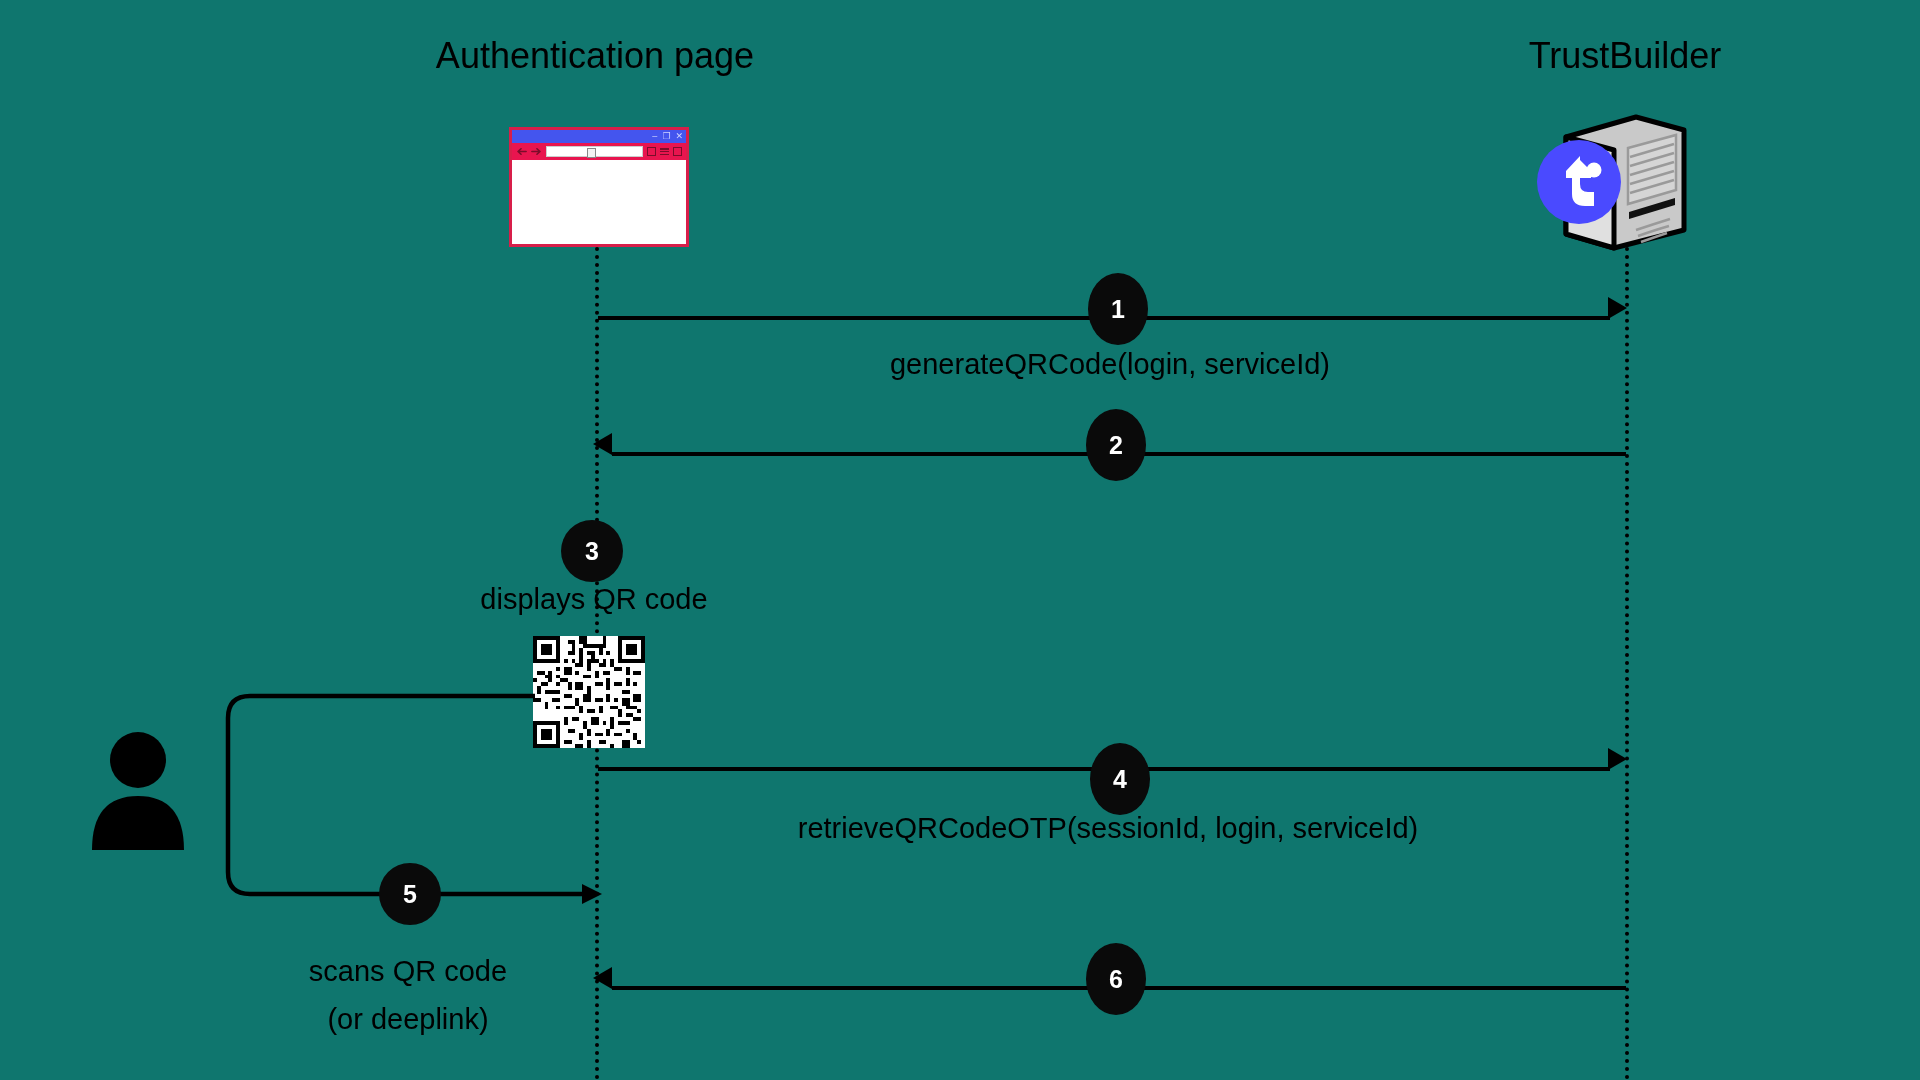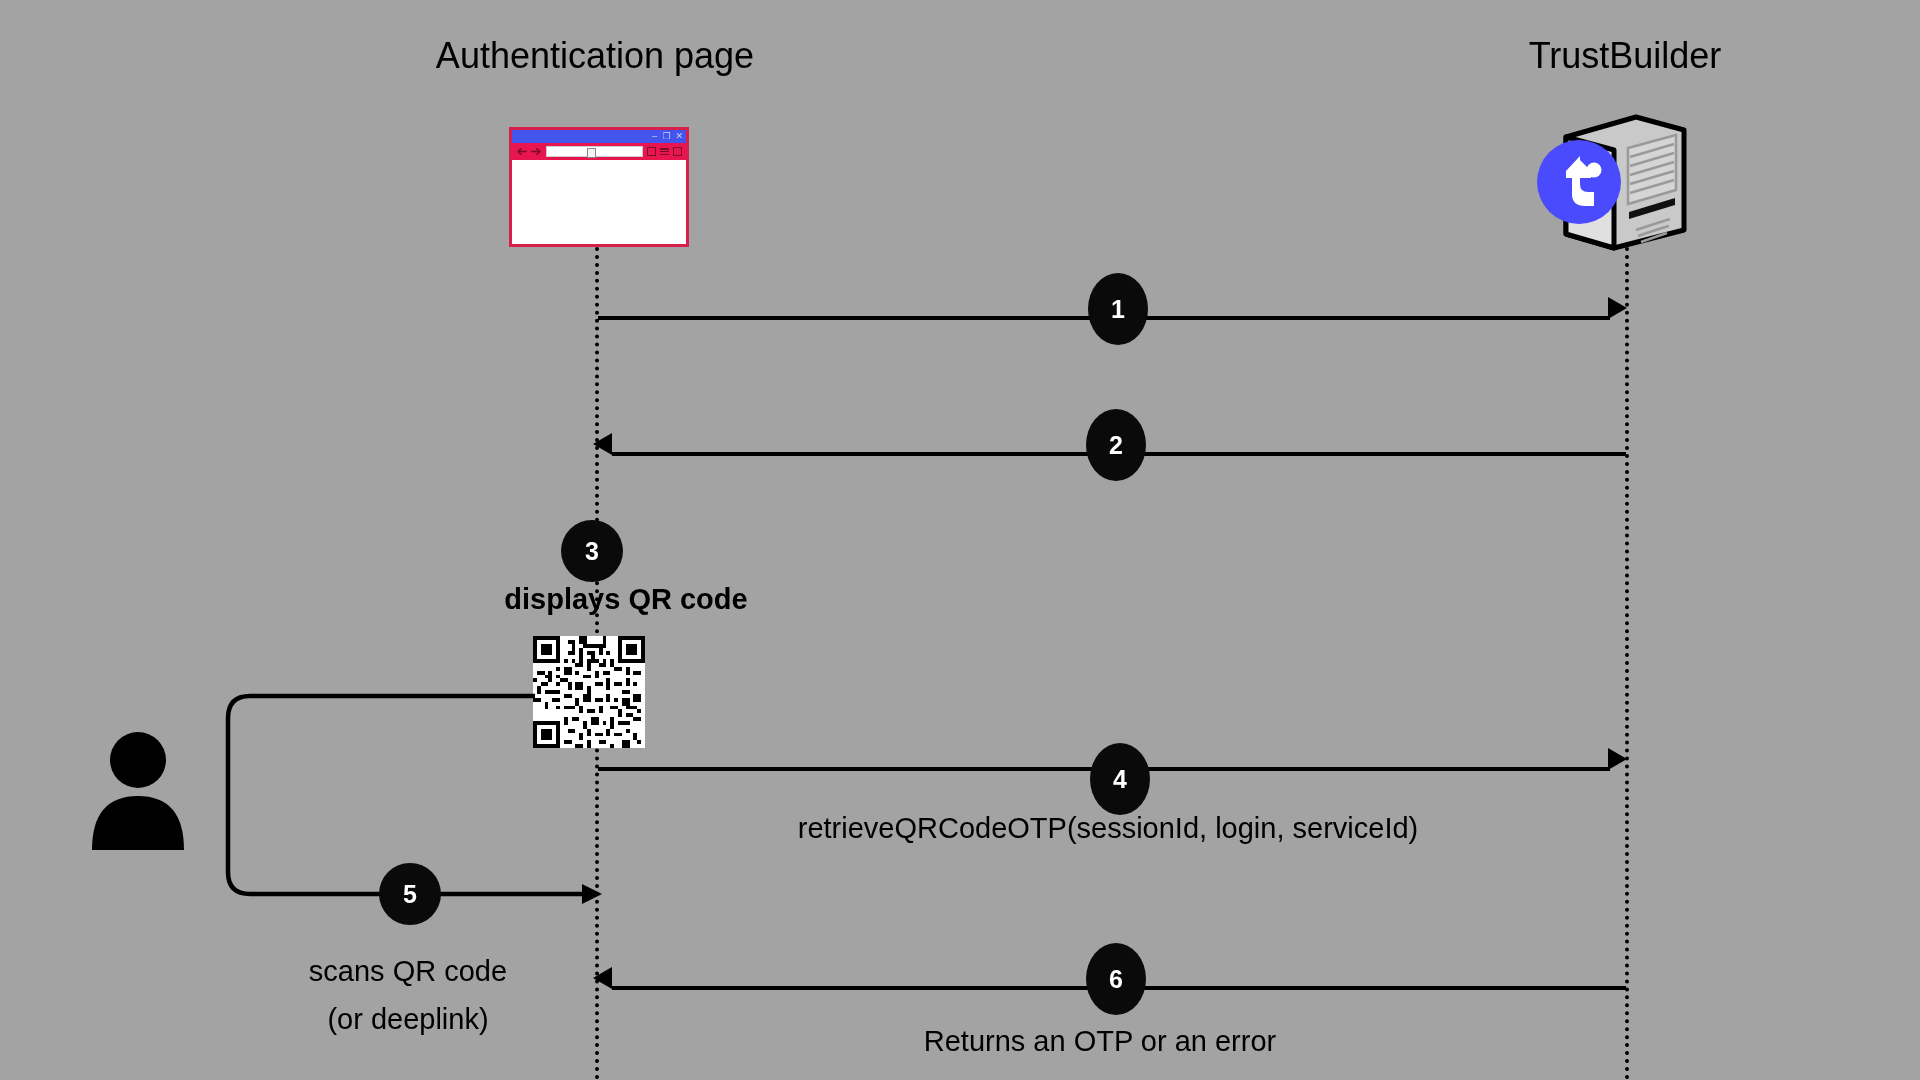--- a/index.html
+++ b/index.html
@@ -8,21 +8,21 @@
     background: #ffffff;
   }
   body {
     font-family: "Liberation Sans", sans-serif;
     color: #000000;
   }
   #canvas {
     position: relative;
     width: 1920px;
     height: 1080px;
-    background: #a3a3a3;
+    background: #0f766e;
     overflow: hidden;
   }
 
   
   .participant-title {
     position: absolute;
     font-size: 36px;
     line-height: 1;
     color: #000;
     white-space: nowrap;
@@ -403,41 +403,41 @@
         <rect x="23" y="16" width="2" height="2"></rect>
           <rect x="25" y="18" width="2" height="1"></rect>
         <rect x="24" y="20" width="2" height="1"></rect>
       </g>
     </svg>
   </div>
 
   <div class="msg-line" style="left:598px; top:316px; width:1012px;"></div>
   <div class="arrowhead right" style="left:1608px; top:297px;"></div>
   <div class="badge oval" style="left:1118px; top:309px;">1</div>
+  <div class="msg-label" style="left:1110px; top:348px;">generateQRCode(login, serviceId)</div>
 
   <div class="msg-line" style="left:612px; top:452px; width:1014px;"></div>
   <div class="arrowhead left" style="left:593px; top:433px;"></div>
   <div class="badge oval" style="left:1116px; top:445px;">2</div>
 
   <div class="badge round" style="left:592px; top:551px;">3</div>
-  <div class="msg-label" style="left:626px; top:583px;font-weight:bold;">displays QR code</div>
+  <div class="msg-label" style="left:594px; top:583px;">displays QR code</div>
 
   <div class="msg-line" style="left:598px; top:767px; width:1012px;"></div>
   <div class="arrowhead right" style="left:1608px; top:748px;"></div>
   <div class="badge oval" style="left:1120px; top:779px;">4</div>
   <div class="msg-label" style="left:1108px; top:812px;text-align:right;">retrieveQRCodeOTP(sessionId, login, serviceId)</div>
 
   <div class="loop-path" style="left:210px; top:680px;">
     <svg width="420" height="240" viewBox="0 0 420 240" aria-hidden="true">
       <path d="M325 16 L40 16 Q18 16 18 38 L18 192 Q18 214 40 214 L372 214" fill="none" stroke="#000" stroke-width="4.5" stroke-linecap="butt"></path>
       <path d="M372 204 L392 214 L372 224 Z" fill="#000"></path>
     </svg>
   </div>
   <div class="badge round" style="left:410px; top:894px;">5</div>
   <div class="msg-label" style="left:408px; top:955px;">scans QR code</div>
   <div class="msg-label italic" style="left:408px; top:1003px;">(or deeplink)</div>
 
   <div class="msg-line" style="left:612px; top:986px; width:1014px;"></div>
   <div class="arrowhead left" style="left:593px; top:967px;"></div>
   <div class="badge oval" style="left:1116px; top:979px;">6</div>
-  <div class="msg-label" style="left:1100px; top:1025px;">Returns an OTP or an error</div>
 
 </div>
 
 </body></html>

